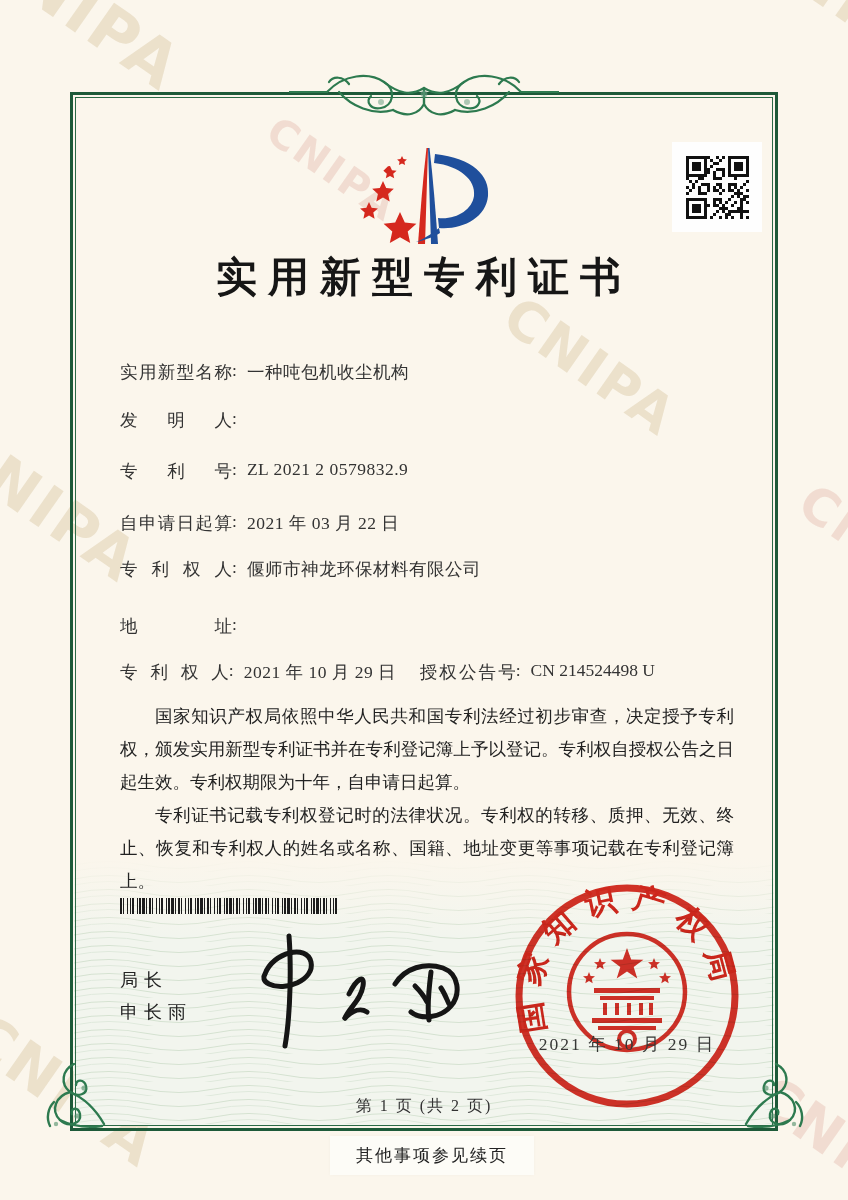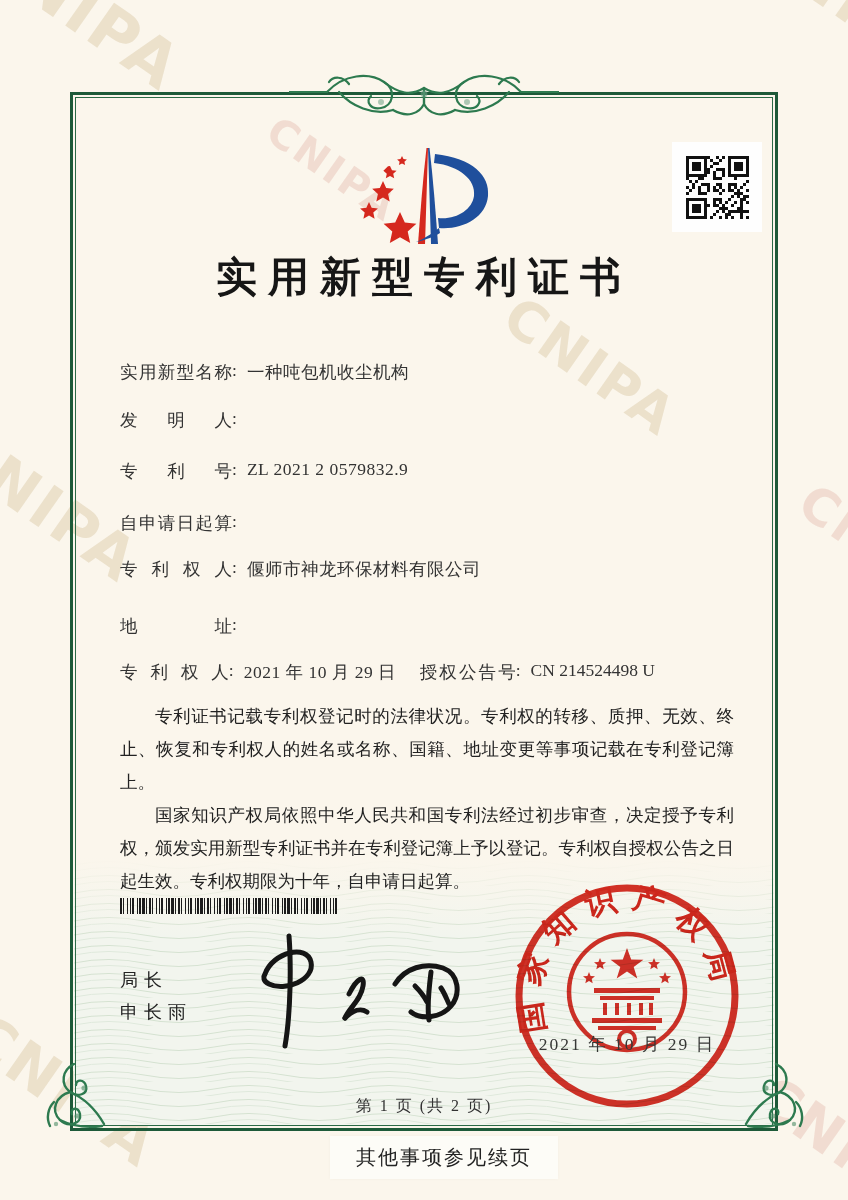--- a/index.html
+++ b/index.html
@@ -61,21 +61,21 @@
   .barcode{left:120px;top:898px;height:16px;display:flex;align-items:stretch;z-index:4;}
   .barcode i{display:block;height:16px;}
   .barcode .b{background:#1c1c1c;}
 
   .director{left:120px;top:964px;font-size:18px;color:#222;letter-spacing:6px;line-height:32px;z-index:4;}
   .signature{left:245px;top:922px;z-index:4;}
 
   .seal{left:505px;top:878px;z-index:5;mix-blend-mode:multiply;}
 
   .page-num{left:70px;top:1096px;width:708px;text-align:center;font-size:16px;color:#333;letter-spacing:2px;}
-  .cont-note{left:330px;top:1136px;background:#fdfcf7;padding:8px 26px;font-size:20px;color:#222;
+  .cont-note{left:330px;top:1136px;background:#fdfcf7;padding:8px 26px;font-size:17px;color:#222;
              letter-spacing:2px;box-shadow:0 0 4px rgba(0,0,0,0.03);}
 </style>
 </head>
 <body>
 
 <div class="page">
 
   <span class="wm beige wm1">CNIPA</span>
   <span class="wm beige wm2">CNIPA</span>
   <span class="wm pink wm3">CNIPA</span>
@@ -629,20 +629,21 @@
       <span class="colon">:</span>
   </div>
   <div class="abs row r3">
     <span class="label">专利号</span>
       <span class="colon">:</span>
     <span class="value">ZL 2021 2 0579832.9</span>
   </div>
   <div class="abs row r4">
     <span class="label">自申请日起算</span>
       <span class="colon">:</span>
+    <span class="value">2021 年 03 月 22 日</span>
   </div>
   <div class="abs row r5">
     <span class="label">专利权人</span>
       <span class="colon">:</span>
     <span class="value">偃师市神龙环保材料有限公司</span>
   </div>
   <div class="abs row r6">
     <span class="label">地址</span>
       <span class="colon">:</span>
   </div>
@@ -651,22 +652,22 @@
       <span class="colon">:</span>
     <span class="value">2021 年 10 月 29 日</span>
     <span class="pair2">
       <span class="label2">授权公告号</span>
         <span class="colon">:</span>
       <span>CN 214524498 U</span>
     </span>
   </div>
 
   <div class="abs body-text">
+    <p>国家知识产权局依照中华人民共和国专利法经过初步审查，决定授予专利权，颁发实用新型专利证书并在专利登记簿上予以登记。专利权自授权公告之日起生效。专利权期限为十年，自申请日起算。</p>
     <p>专利证书记载专利权登记时的法律状况。专利权的转移、质押、无效、终止、恢复和专利权人的姓名或名称、国籍、地址变更等事项记载在专利登记簿上。</p>
-    <p>国家知识产权局依照中华人民共和国专利法经过初步审查，决定授予专利权，颁发实用新型专利证书并在专利登记簿上予以登记。专利权自授权公告之日起生效。专利权期限为十年，自申请日起算。</p>
   </div>
 
   <div class="barcode abs" id="barcode">
       <i class="b" style="width: 2px;"></i>
       <i style="width: 1px;"></i>
       <i class="b" style="width: 1px;"></i>
       <i style="width: 3px;"></i>
       <i class="b" style="width: 1px;"></i>
       <i style="width: 2px;"></i>
       <i class="b" style="width: 1px;"></i>

